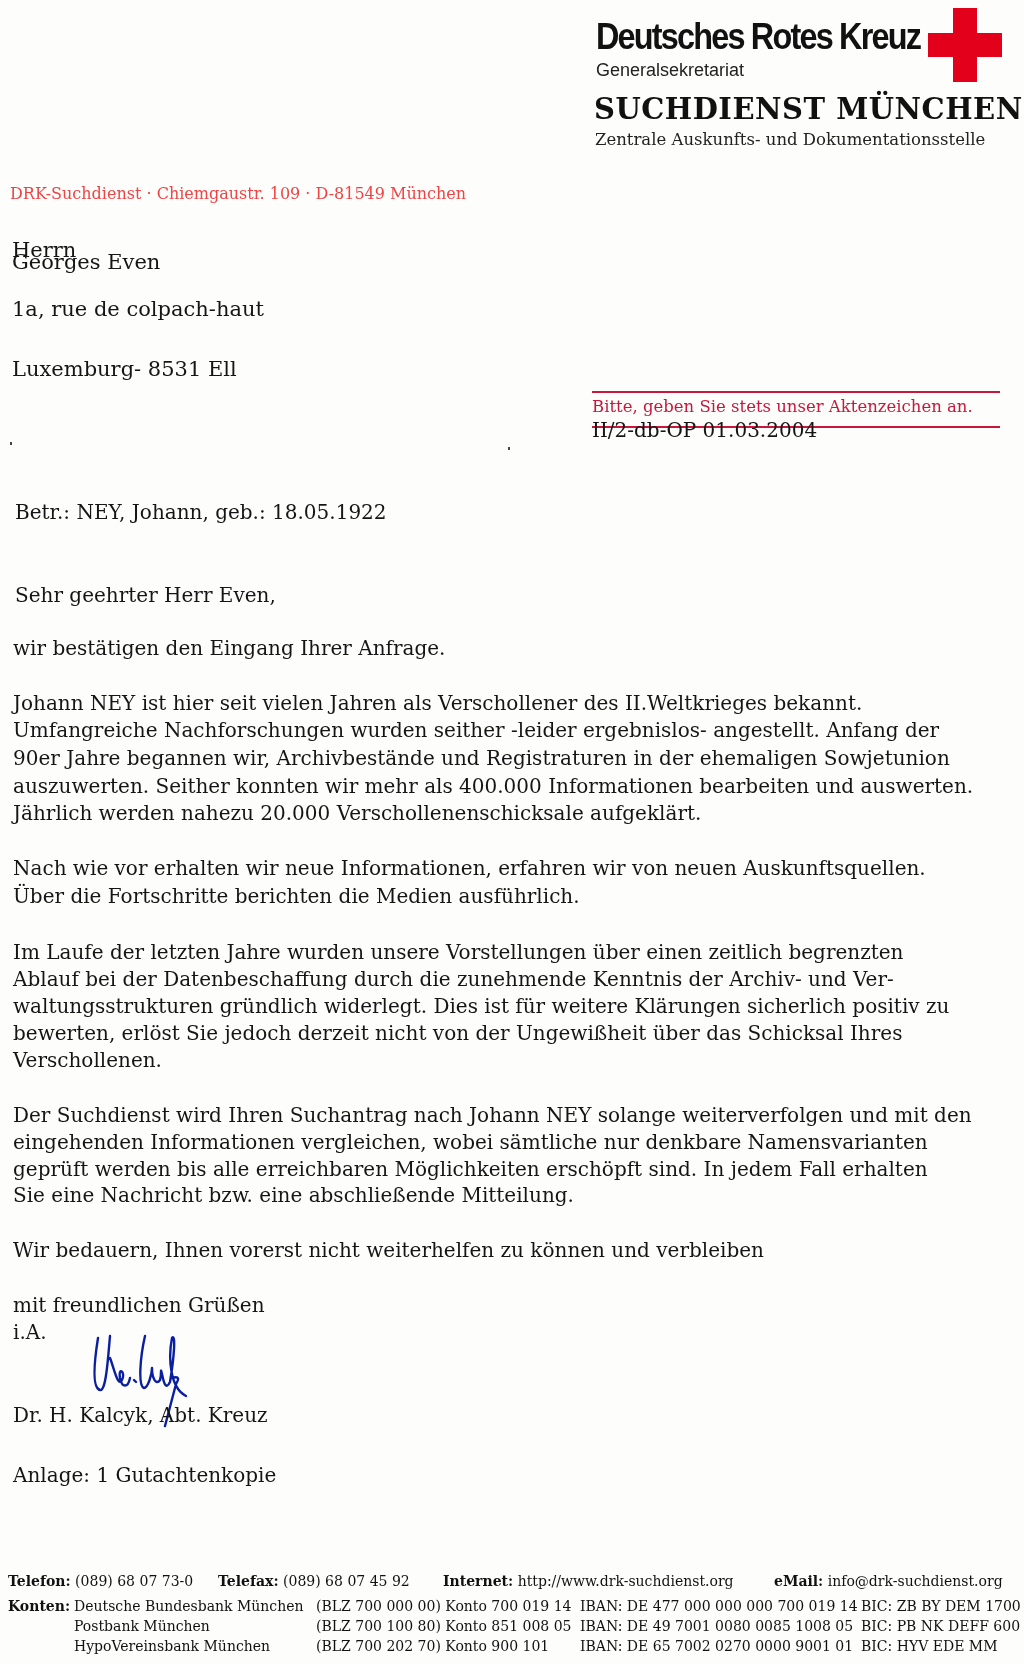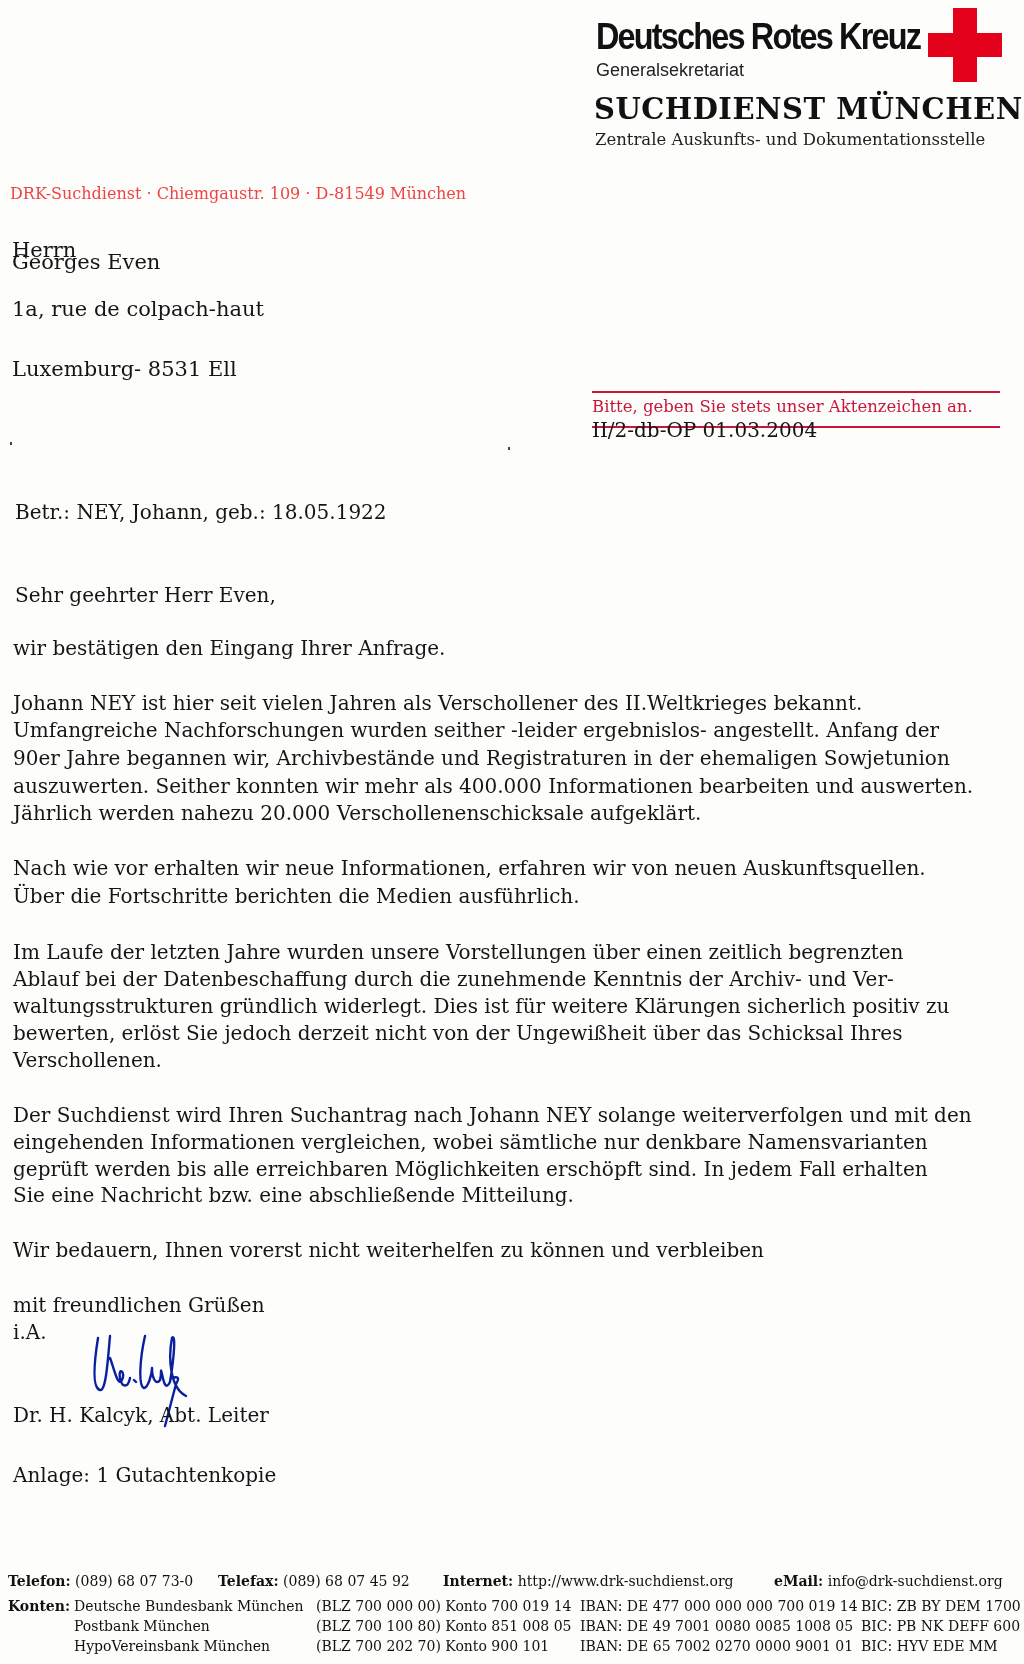--- a/index.html
+++ b/index.html
@@ -94,21 +94,21 @@
   <div class="line" style="top:1183px">Sie eine Nachricht bzw. eine abschließende Mitteilung.</div>
 
   <div class="line" style="top:1238px">Wir bedauern, Ihnen vorerst nicht weiterhelfen zu können und verbleiben</div>
 </div>
 
 <div class="line" style="top:1293px">mit freundlichen Grüßen</div>
 <div class="line" style="top:1320px">i.A.</div>
 <svg class="signature" viewBox="0 0 110 110">
   <path d="M8 20 C4 45, 2 70, 10 72 C16 74, 18 40, 20 18 M20 40 C24 50, 28 70, 32 62 C36 54, 28 48, 30 60 C32 70, 38 70, 40 60 M44 62 L46 64 M55 18 C50 40, 48 68, 54 70 C58 70, 62 56, 62 50 C62 60, 66 68, 70 62 C72 56, 70 48, 72 56 C74 66, 76 72, 80 64 C84 40, 86 15, 82 20 C78 40, 80 70, 96 78 M82 60 C88 58, 90 60, 86 66 L75 108" fill="none" stroke="#0a1fa0" stroke-width="2.4" stroke-linecap="round" stroke-linejoin="round"></path>
 </svg>
-<div class="line" style="top:1403px">Dr. H. Kalcyk, Abt. Leiter</div>
+<div class="line" style="top:1403px">Dr. H. Kalcyk, Abt. Kreuz</div>
 <div class="line" style="top:1463px">Anlage: 1 Gutachtenkopie</div>
 
 <div>
   <div class="footer" style="left:8px;top:1573px">
     <b>Telefon:</b>
     <span>(089) 68 07 73-0</span>
   </div>
   <div class="footer" style="left:218px;top:1573px">
     <b>Telefax:</b>
     <span>(089) 68 07 45 92</span>

